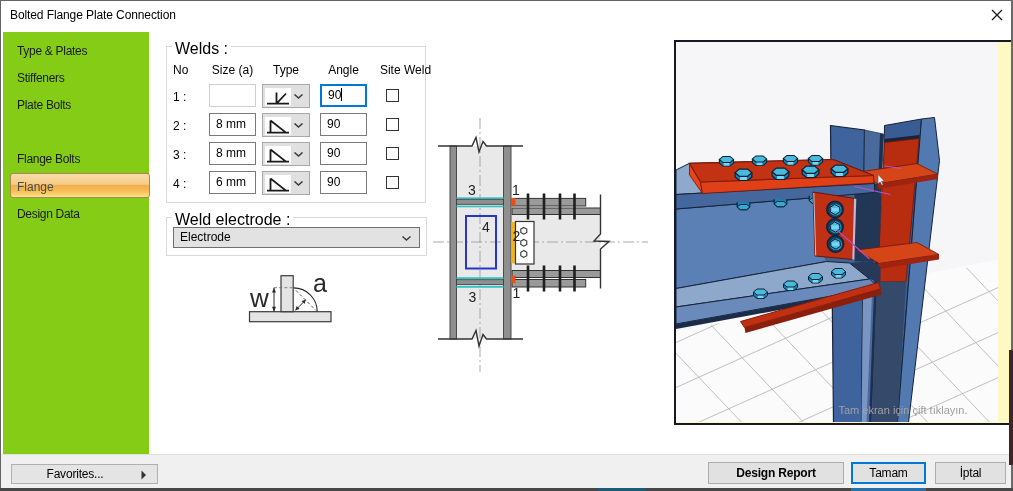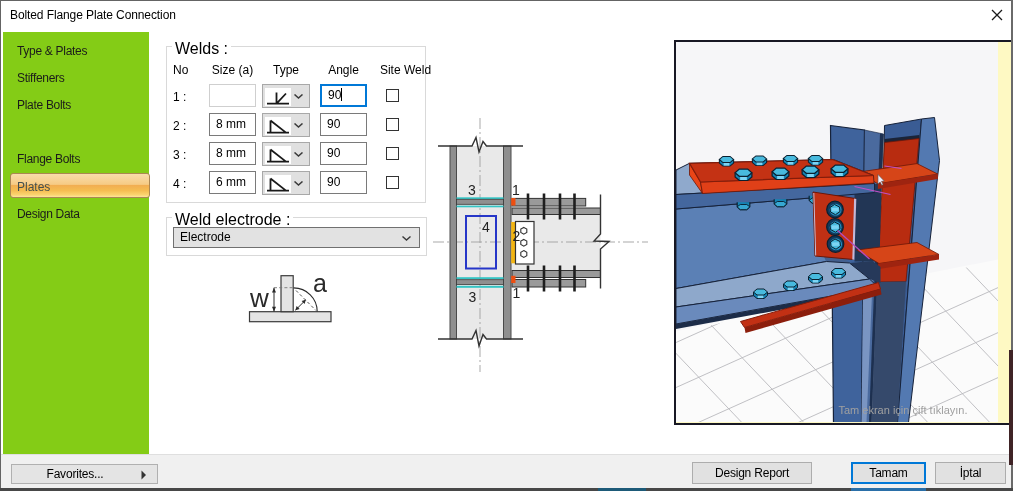--- a/index.html
+++ b/index.html
@@ -38,21 +38,21 @@
   <path d="M1,1 L11,11 M11,1 L1,11" stroke="#1a1a1a" stroke-width="1.3" fill="none"></path>
 </svg>
 
 <div class="abs nav">
   <div class="nav-item" style="top:8px;">Type &amp; Plates</div>
   <div class="nav-item" style="top:35px;">Stiffeners</div>
   <div class="nav-item" style="top:62px;">Plate Bolts</div>
   <div class="nav-item" style="top:89px;margin-top:46px;">Chamfers</div>
   <div class="nav-item" style="top:116px;">Flange Bolts</div>
   <div class="nav-sel"></div>
-  <div class="nav-sel-text">Plates</div>
+  <div class="nav-sel-text">Flange</div>
   <div class="nav-item" style="top:171px;">Design Data</div>
 </div>
 
 <div class="abs grp" style="left:166px; top:46px; width:260px; height:157px;"></div>
 <div class="grp-label" style="left:172px; top:40px;">Welds :</div>
 <div class="hdr" style="left:173px;">No</div>
 <div class="hdr" style="left:209px; width:47px; text-align:center;">Size (a)</div>
 <div class="hdr" style="left:262px; width:48px; text-align:center;">Type</div>
 <div class="hdr" style="left:320px; width:47px; text-align:center;">Angle</div>
 <div class="hdr" style="left:366px; width:53px; text-align:center;margin-left:13px;">Site Weld</div>
@@ -348,21 +348,21 @@
   </g>
 </svg>
 </div>
 
 <div class="abs bottombar"></div>
 <div class="btn" style="left:11px; top:464px; width:147px; height:20px; line-height:18px; background:#e4e4e4; border-color:#b0b0b0; padding-right:19px;">Favorites...
   <svg style="position:absolute; right:10px; top:5px;" width="6" height="10" viewBox="0 0 6 10">
       <path d="M0.5,0.5 L5,5 L0.5,9.5" fill="#333"></path>
     </svg>
 </div>
-<div class="btn" style="left:692px; top:462px; width:120px; height:22px; line-height:20px;">Design Report</div>
+<div class="btn" style="left:708px; top:462px; width:136px; height:22px; line-height:20px;font-weight:bold;">Design Report</div>
 <div class="btn" style="left:851px; top:462px; width:75px; height:22px; line-height:18px; border:2px solid #0078d7;">Tamam</div>
 <div class="btn" style="left:935px; top:462px; width:71px; height:22px; line-height:20px;">İptal</div>
 
 <div class="abs dlg-border-top"></div>
 <div class="abs dlg-border-left"></div>
 <div class="abs dlg-border-right"></div>
 <div class="abs dlg-border-right2"></div>
 <div class="abs dlg-border-bottom"></div>
 <div class="abs bb-blue1"></div>
 <div class="abs bb-blue2"></div>

